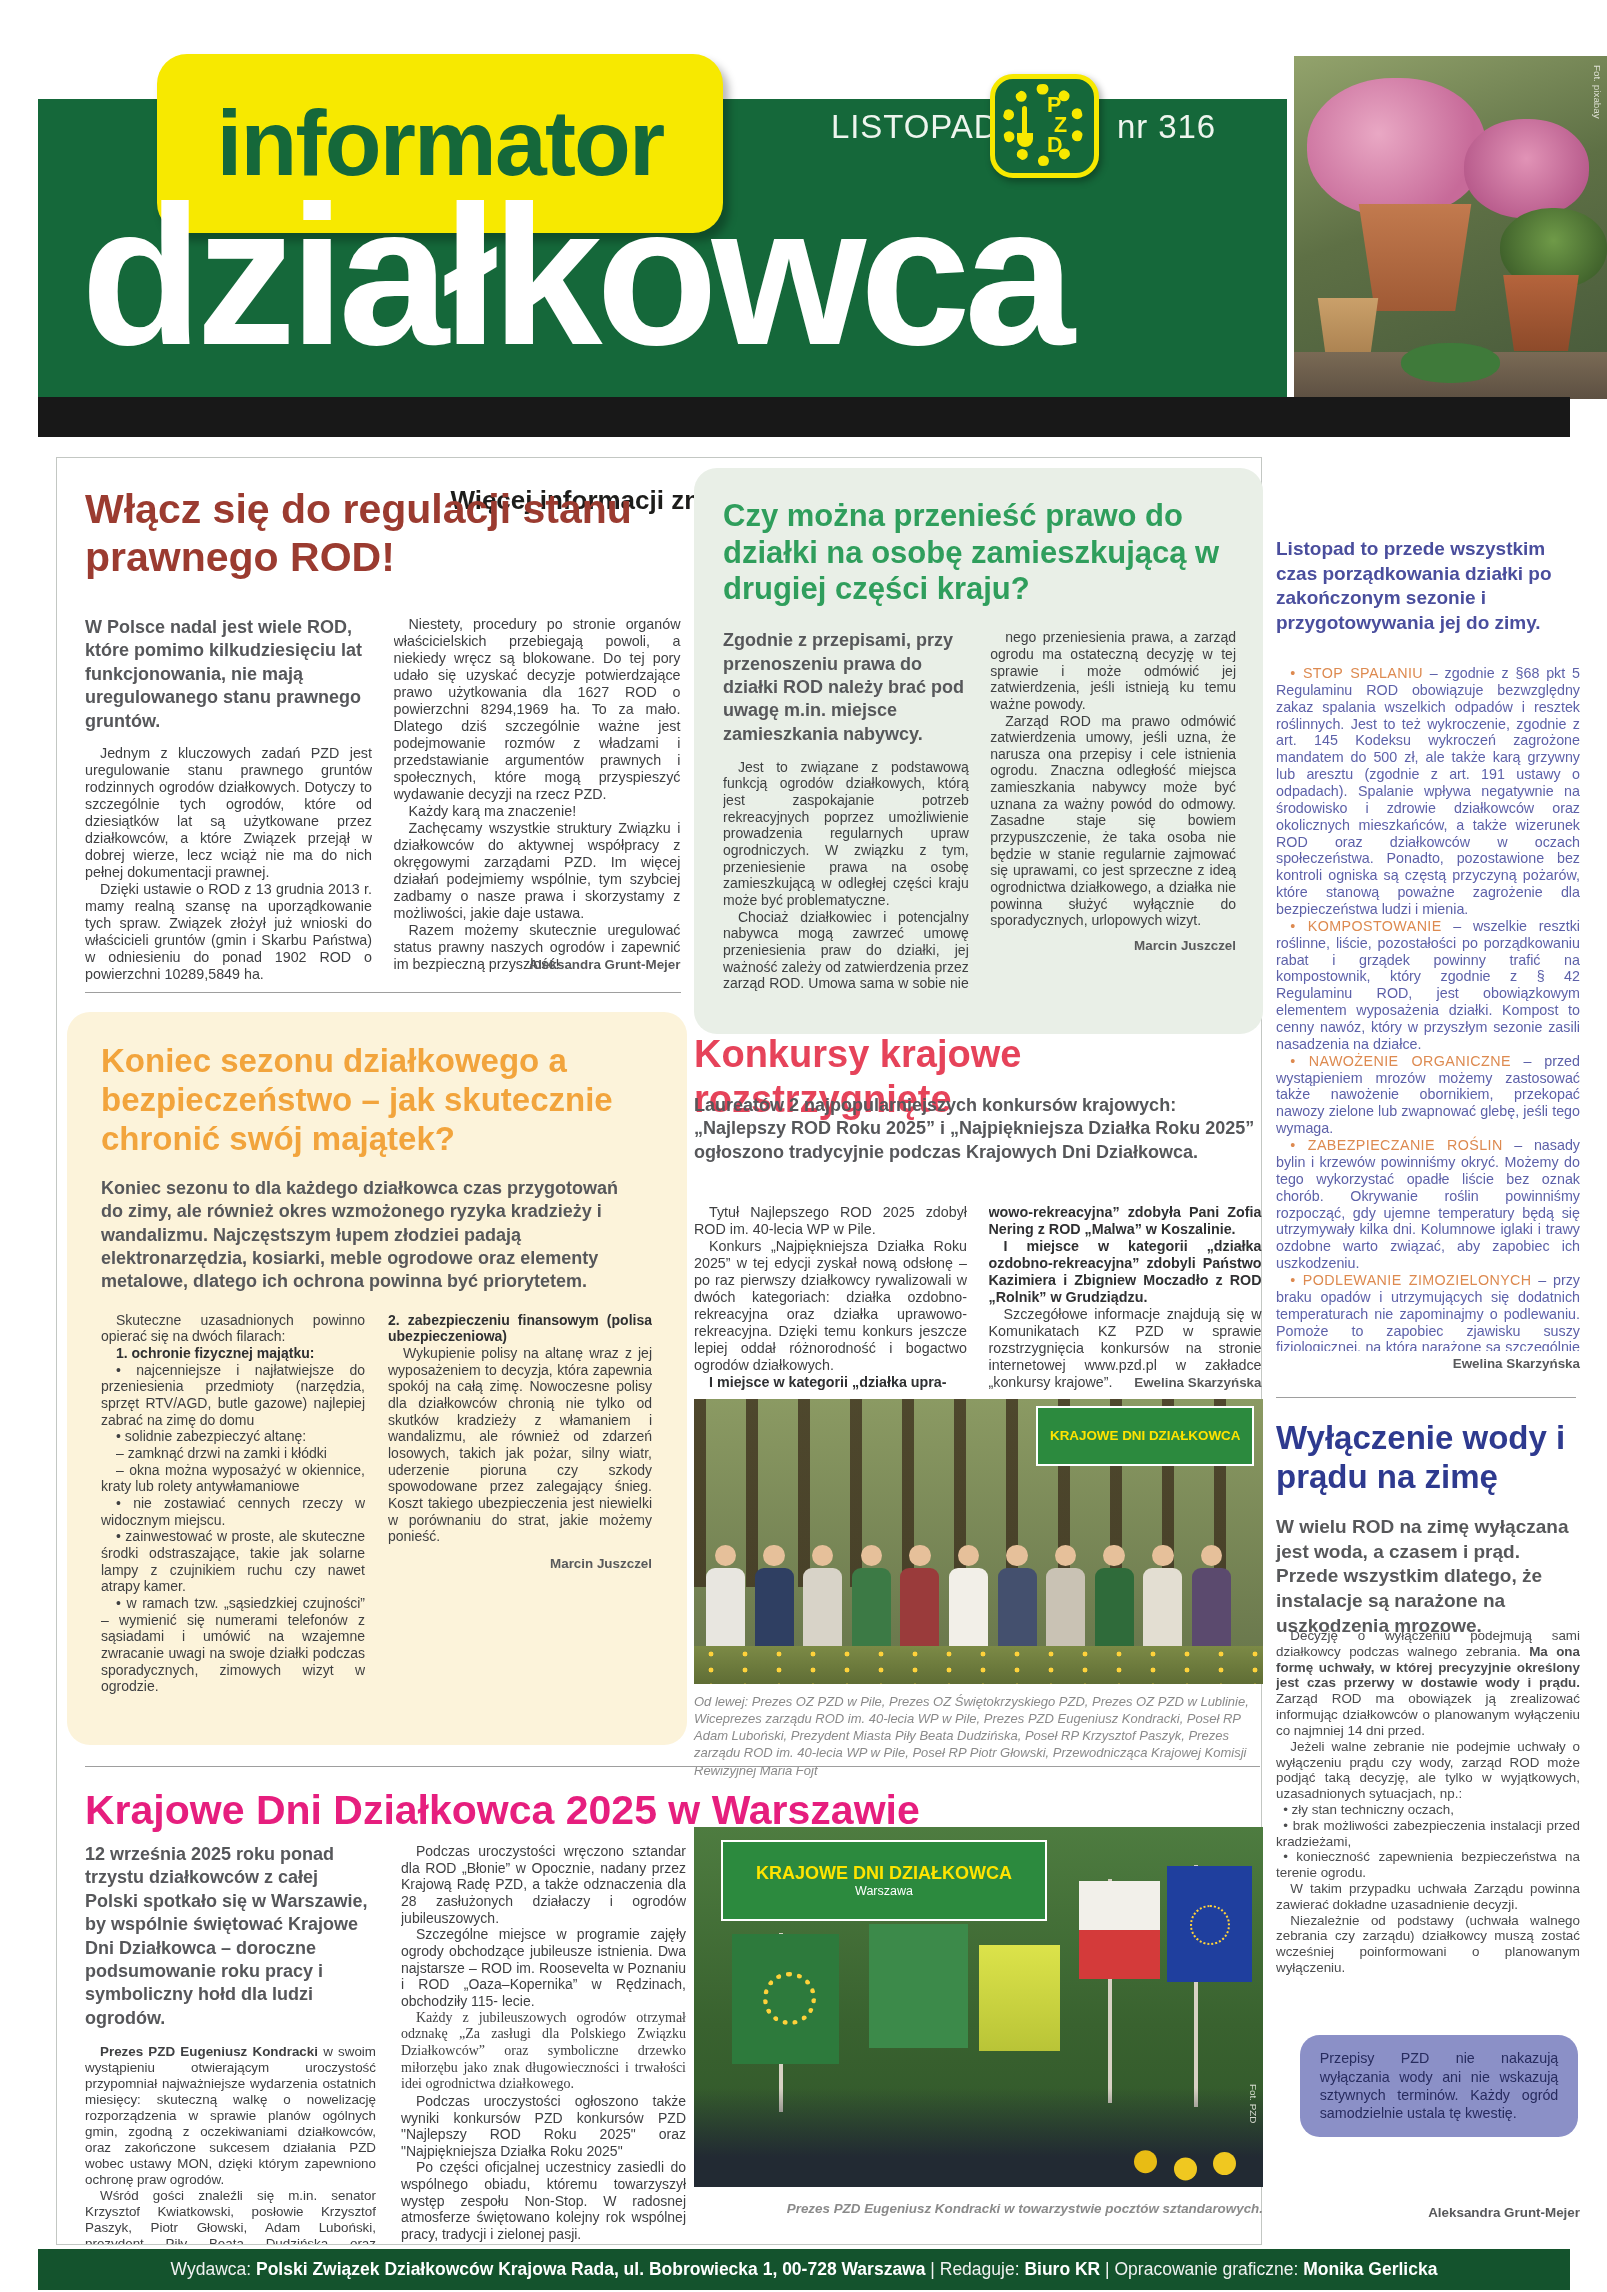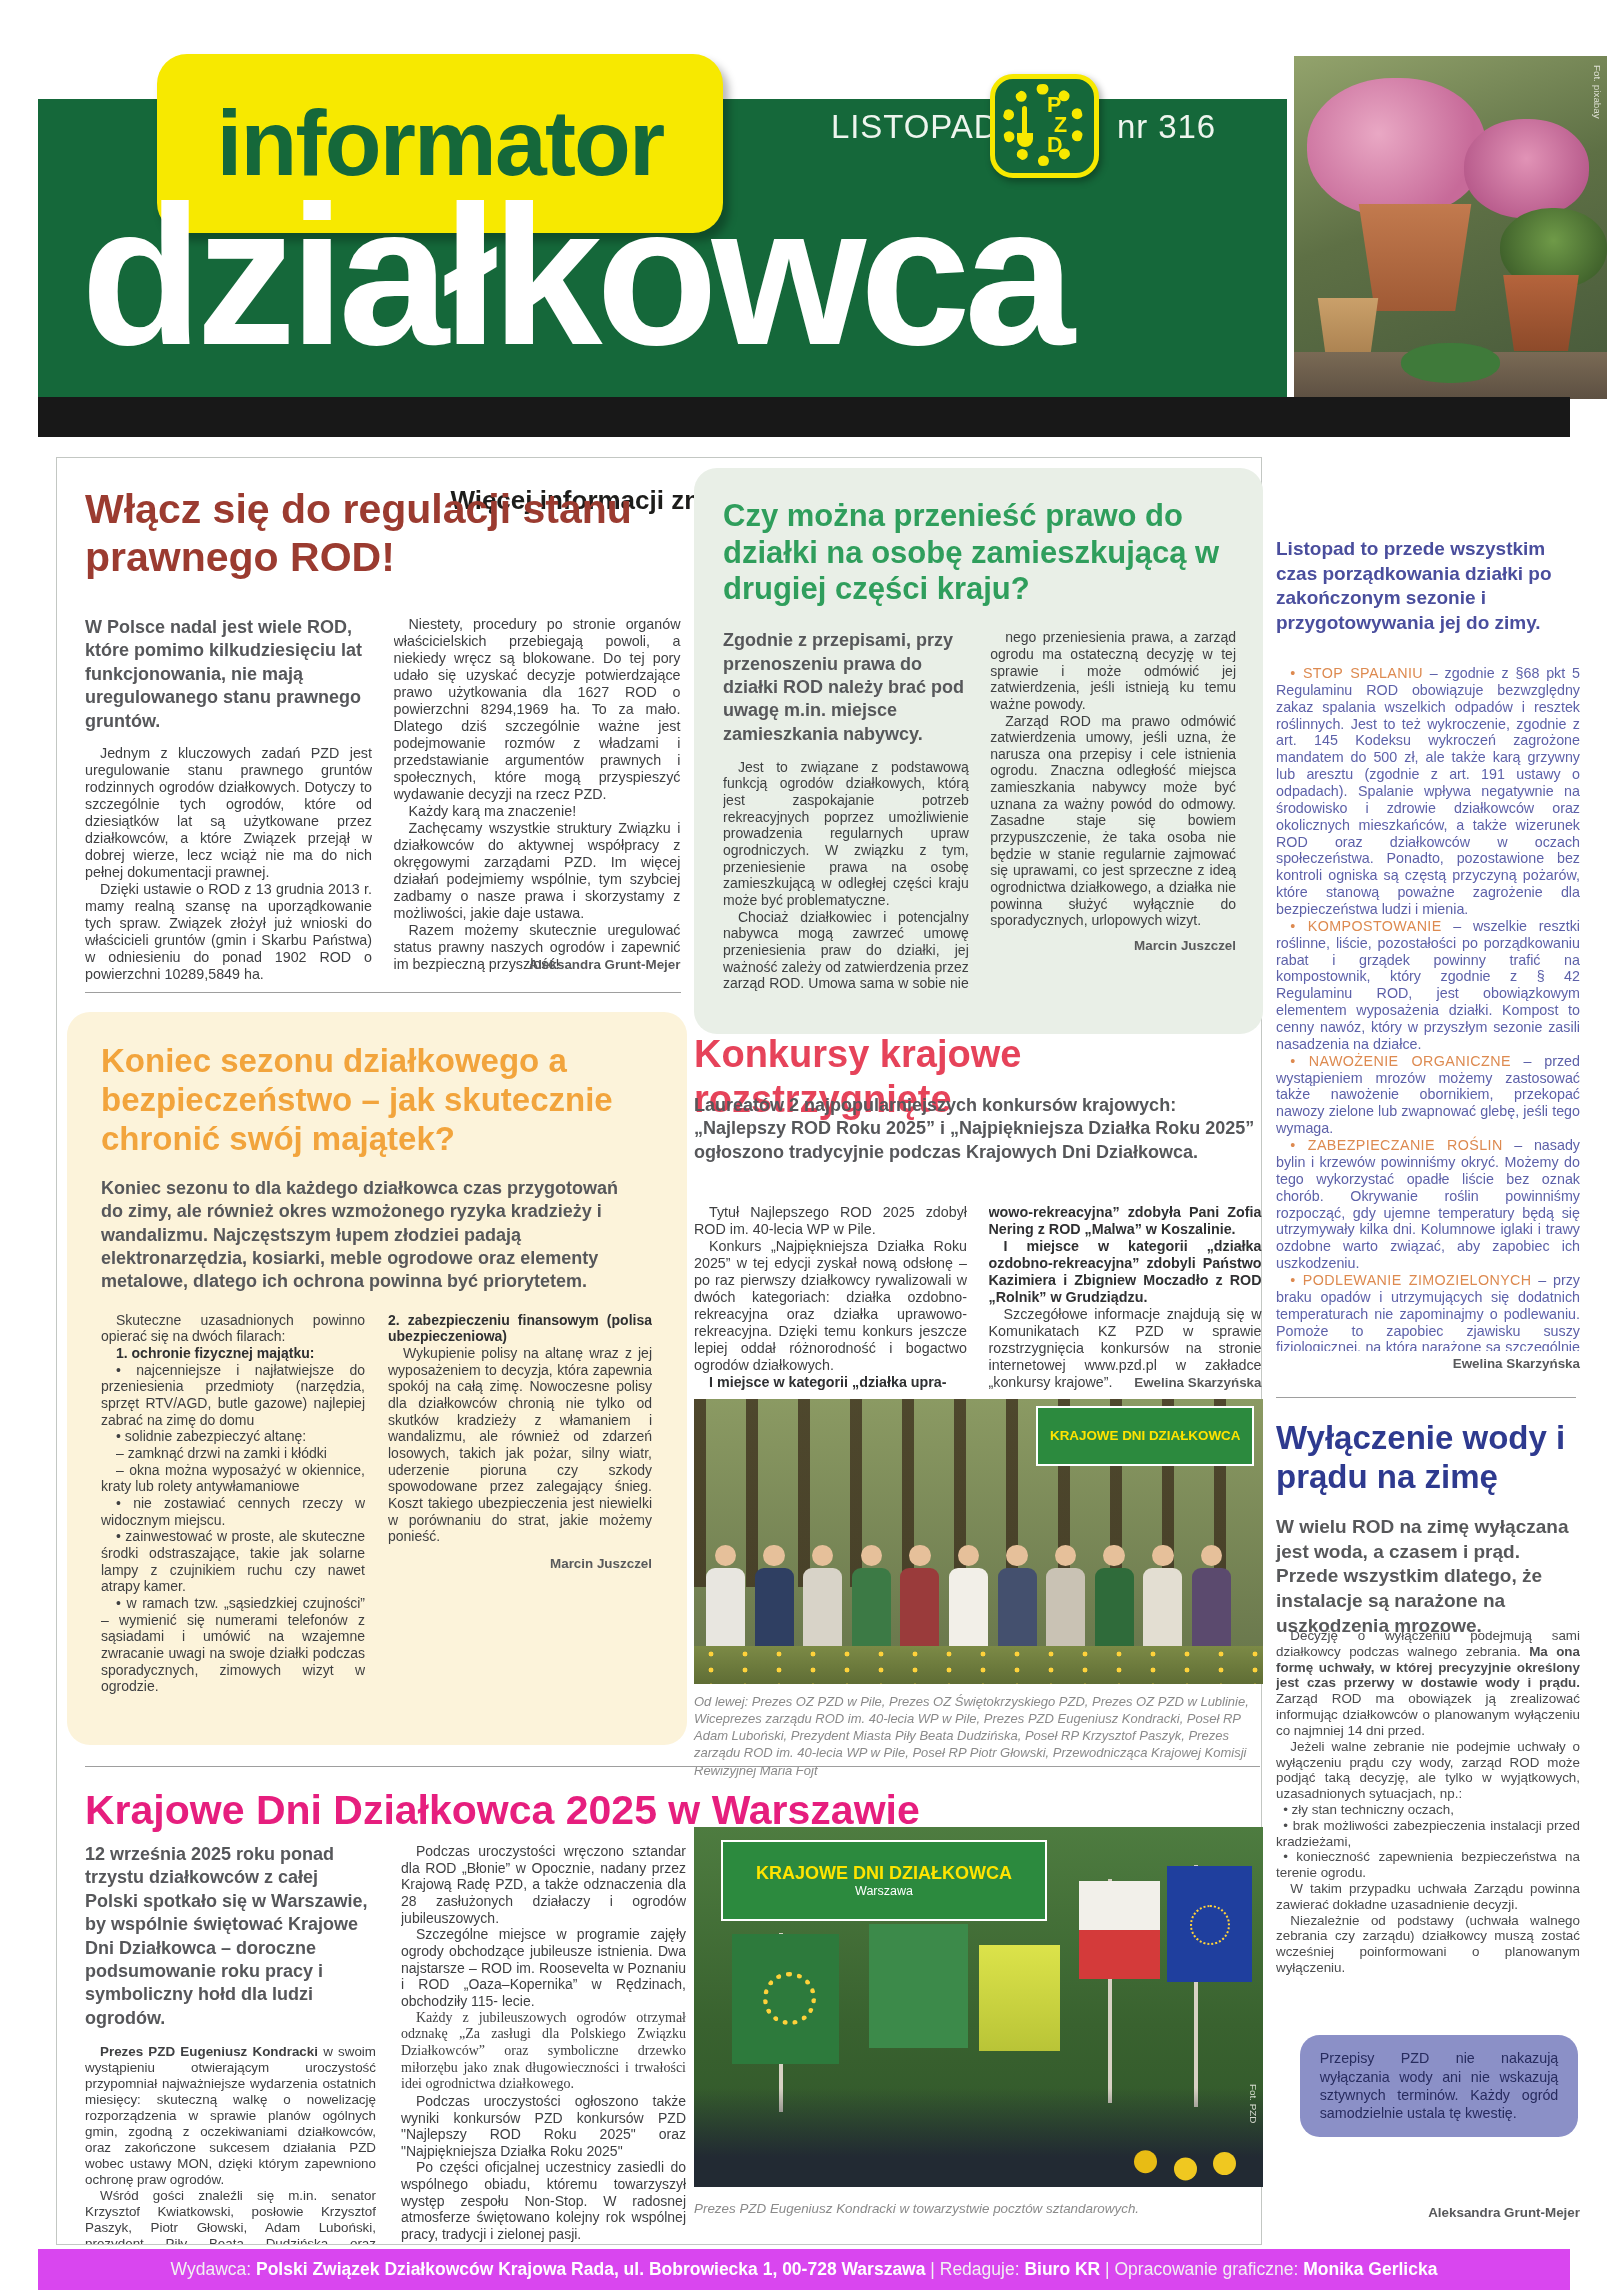--- a/index.html
+++ b/index.html
@@ -67,21 +67,21 @@
   .s-item{font-size:14.3px;line-height:1.18;text-align:justify;color:#5d61a9;margin:0;text-indent:14.3px;}
   .s-head{color:#dd8a50;letter-spacing:0.4px;}
   .w-title{width:304px;font-size:33px;font-weight:bold;color:#2e3a8f;line-height:1.18;}
   .w-lead{width:304px;font-size:19px;font-weight:bold;color:#57585a;line-height:1.3;}
   .w-p{font-size:13.4px;line-height:1.18;text-align:justify;color:#4b4c4e;margin:0;text-indent:14.3px;}
   .w-bullet{text-indent:7.2px;}
   .w-box{background:#8b90c7;border-radius:19.7px;padding:14.3px 19.7px;box-sizing:border-box;
          font-size:14.3px;line-height:1.28;color:#272b5e;text-align:justify;}
 
   
-  .footer-text{left:38px;top:2249px;width:1532px;height:41px;background:#d946ef;color:#f2f2f2;
+  .footer-text{left:38px;top:2249px;width:1532px;height:41px;background:#14532d;color:#f2f2f2;
          font-size:17.5px;display:flex;align-items:center;justify-content:center;white-space:pre;}
   .footer-text b{color:#ffffff;}
 </style>
 </head>
 <body>
 
 <div class="page">
 
   <div class="abs green-band"></div>
   <div class="abs kicker">
@@ -272,21 +272,21 @@
     <div class="abs" style="left:85px;top:106px;width:3.6px;height:179px;background:#d8d2c4;"></div>
     <div class="abs" style="left:38px;top:107px;width:107px;height:130px;background:#2d7a3c;">
       <div style="position:absolute;left:31px;top:38px;width:43px;height:43px;border:5.4px dotted #ffd23a;border-radius:50%;"></div>
     </div>
     <div class="abs" style="left:175px;top:97px;width:99px;height:124px;background:#3c8a4a;"></div>
     <div class="abs" style="left:285px;top:118px;width:81px;height:106px;background:linear-gradient(180deg,#dce34a,#b9c437);"></div>
     <div class="abs" style="left:0;bottom:0;width:569px;height:99px;background:linear-gradient(180deg,rgba(35,45,30,0),#222a33 70%);"></div>
     <div class="abs" style="right:27px;bottom:12.5px;width:23px;height:23px;border-radius:50%;background:#f0c820;box-shadow:-39px 5.4px 0 #f0c820,-79px -1.8px 0 #e8bc14;"></div>
     <span class="vert-credit" style="right:3.6px;bottom:63px;">Fot. PZD</span>
   </div>
-  <div class="abs caption" style="left:694px;top:2200px;width:569px;text-align:left;font-size:13.4px;">Prezes PZD Eugeniusz Kondracki w towarzystwie pocztów sztandarowych.</div>
+  <div class="abs caption" style="left:694px;top:2200px;width:569px;text-align:right;font-size:13.4px;font-weight:bold;">Prezes PZD Eugeniusz Kondracki w towarzystwie pocztów sztandarowych.</div>
 
   <div class="abs s-lead" style="left:1276px;top:537px;">Listopad to przede wszystkim czas porządkowania działki po zakończonym sezonie i przygotowywania jej do zimy.</div>
   <div class="abs" style="left:1276px;top:665px;width:304px;height:686px;overflow:hidden;">
     <p class="s-item"><span class="s-head">• STOP SPALANIU</span><span> – zgodnie z §68 pkt 5 Regulaminu ROD obowiązuje bezwzględny zakaz spalania wszelkich odpadów i resztek roślinnych. Jest to też wykroczenie, zgodnie z art. 145 Kodeksu wykroczeń zagrożone mandatem do 500 zł, ale także karą grzywny lub aresztu (zgodnie z art. 191 ustawy o odpadach). Spalanie wpływa negatywnie na środowisko i zdrowie działkowców oraz okolicznych mieszkańców, a także wizerunek ROD oraz działkowców w oczach społeczeństwa. Ponadto, pozostawione bez kontroli ogniska są częstą przyczyną pożarów, które stanową poważne zagrożenie dla bezpieczeństwa ludzi i mienia.</span></p>
     <p class="s-item"><span class="s-head">• KOMPOSTOWANIE</span><span> – wszelkie resztki roślinne, liście, pozostałości po porządkowaniu rabat i grządek powinny trafić na kompostownik, który zgodnie z § 42 Regulaminu ROD, jest obowiązkowym elementem wyposażenia działki. Kompost to cenny nawóz, który w przyszłym sezonie zasili nasadzenia na działce.</span></p>
     <p class="s-item"><span class="s-head">• NAWOŻENIE ORGANICZNE</span><span> – przed wystąpieniem mrozów możemy zastosować także nawożenie obornikiem, przekopać nawozy zielone lub zwapnować glebę, jeśli tego wymaga.</span></p>
     <p class="s-item"><span class="s-head">• ZABEZPIECZANIE ROŚLIN</span><span> – nasady bylin i krzewów powinniśmy okryć. Możemy do tego wykorzystać opadłe liście bez oznak chorób. Okrywanie roślin powinniśmy rozpocząć, gdy ujemne temperatury będą się utrzymywały kilka dni. Kolumnowe iglaki i trawy ozdobne warto związać, aby zapobiec ich uszkodzeniu.</span></p>
     <p class="s-item"><span class="s-head">• PODLEWANIE ZIMOZIELONYCH</span><span> – przy braku opadów i utrzymujących się dodatnich temperaturach nie zapominajmy o podlewaniu. Pomoże to zapobiec zjawisku suszy fizjologicznej, na którą narażone są szczególnie rośliny zimozielone.</span></p>
   </div>
   <div class="abs author" style="left:1276px;top:1356px;width:304px;">Ewelina Skarzyńska</div>

